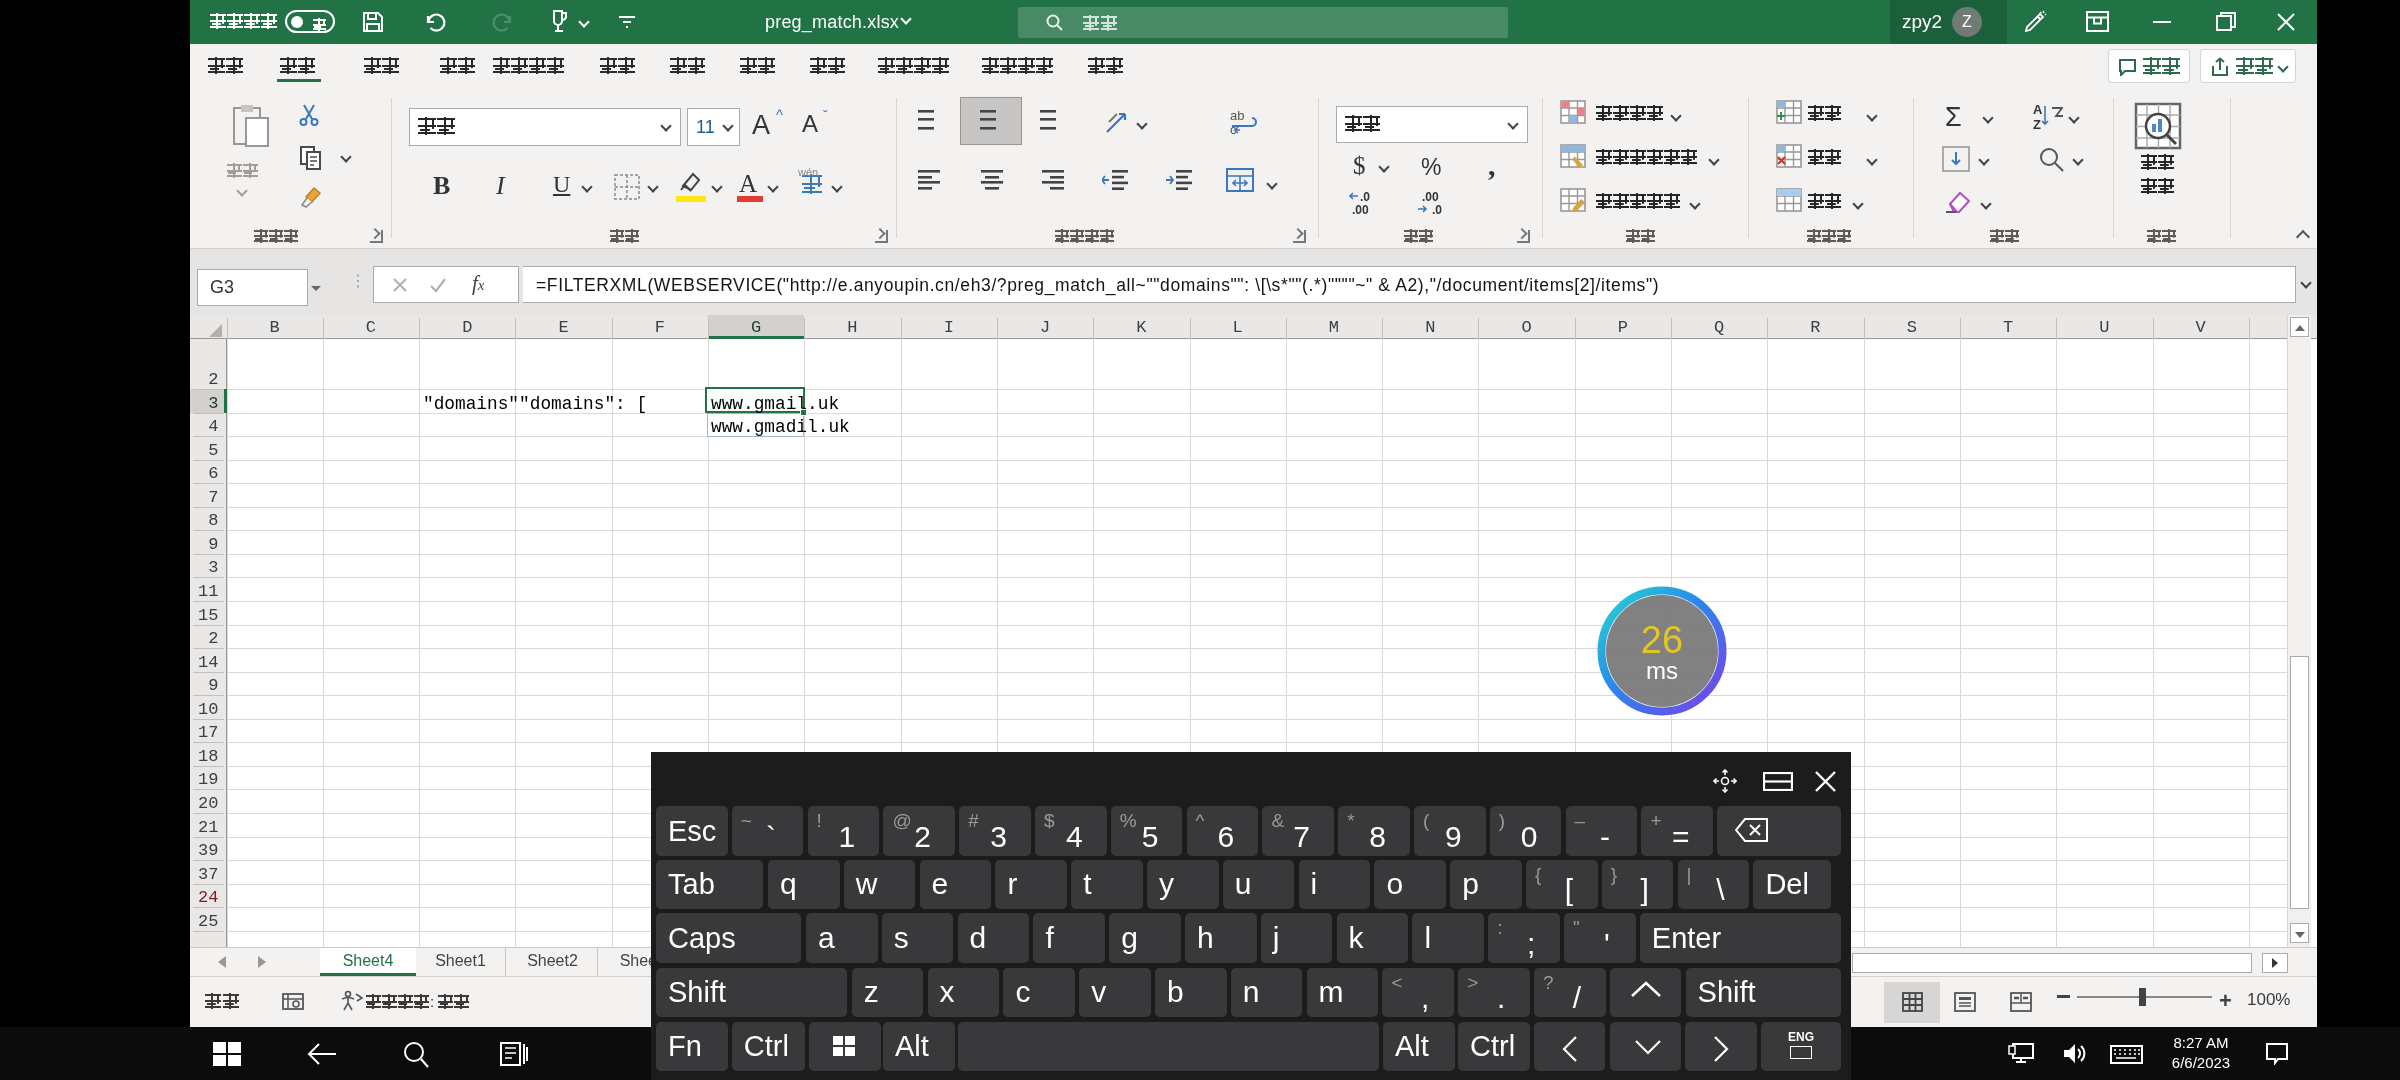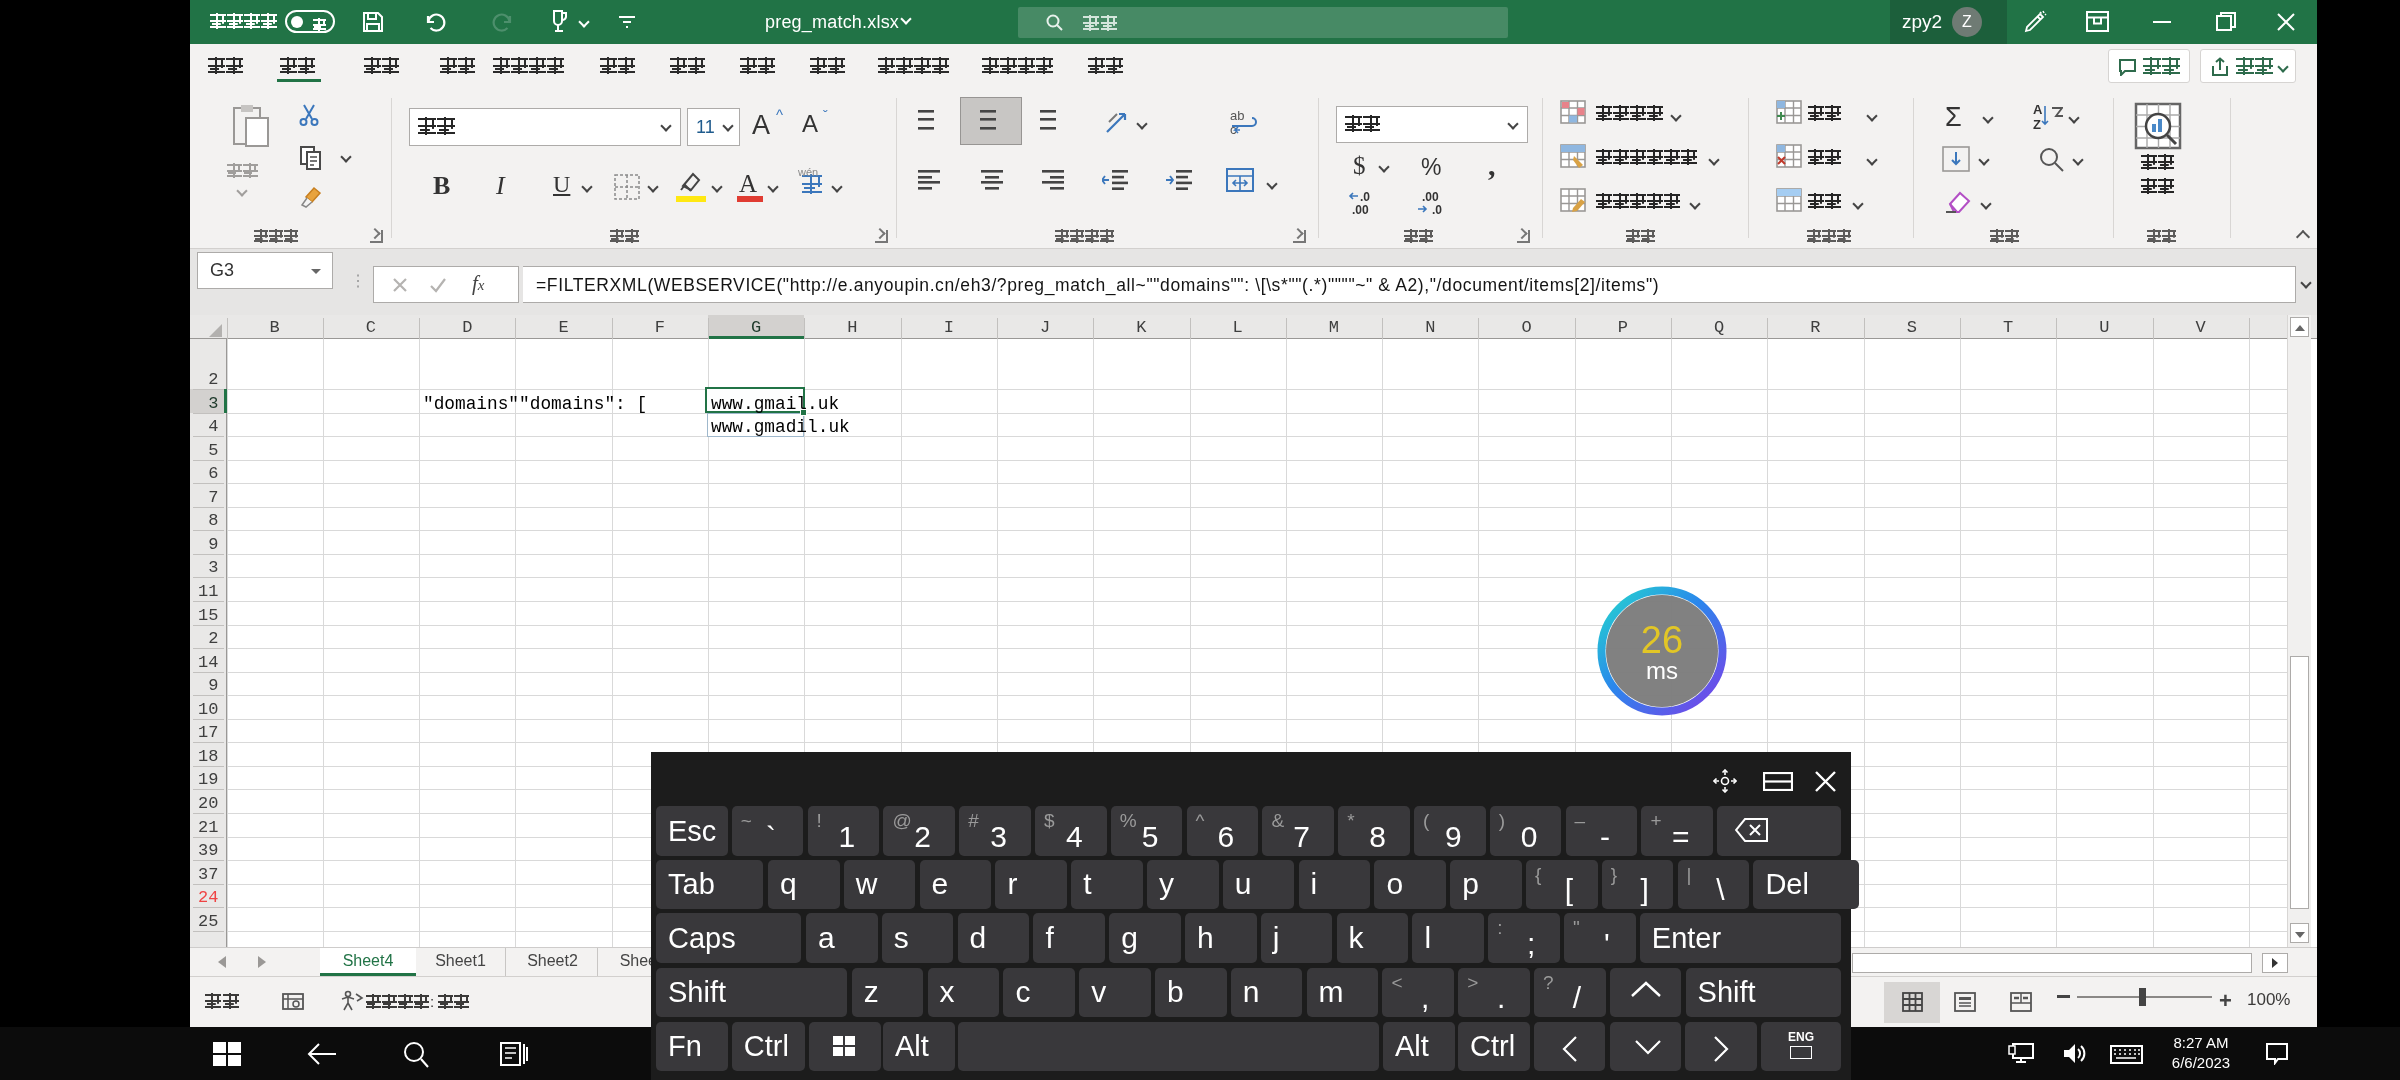--- a/index.html
+++ b/index.html
@@ -371,21 +371,21 @@
         <rect x="24" y="17" width="4" height="13" fill="#4a89c8"></rect>
         <path d="M33 33l9 9" stroke="#444" stroke-width="3"></path>
       </svg>
 <div class="abs" style="left:1951px;top:64px;color:#262626"><i class="zh " style="width:16px;height:16px;margin-right:1px"></i><i class="zh " style="width:16px;height:16px;margin-right:1px"></i></div>
 <div class="abs" style="left:1951px;top:88px;color:#262626"><i class="zh " style="width:16px;height:16px;margin-right:1px"></i><i class="zh " style="width:16px;height:16px;margin-right:1px"></i></div>
 <div class="grp" style="left:1957px"><i class="zh " style="width:14px;height:14px;margin-right:1px"></i><i class="zh " style="width:14px;height:14px;margin-right:1px"></i></div>
 <div class="vdiv" style="left:2040px"></div>
 <div class="abs" style="left:2108px;top:142px;width:10px;height:10px;border-left:2px solid #555;border-top:2px solid #555;transform:rotate(45deg)"></div>
 </div>
 <div id="fbar">
-<div class="wbox" style="left:7px;top:3px;width:136px;height:37px">
+<div class="wbox" style="left:7px;top:20px;width:111px;height:37px">
         <div style="position:absolute;left:12px;top:7px;font-size:18px;color:#333">G3</div>
         <div class="dd" style="left:113px;top:16px;border-top-color:#666"></div>
       </div>
 <div class="abs" style="left:160px;top:22px;color:#999;font-size:16px;letter-spacing:-1px">⋮</div>
 <div class="wbox" style="left:183px;top:17px;width:146px;height:37px">
         <svg class="ic" style="left:18px;top:10px" width="16" height="16" viewBox="0 0 16 16">
           <path d="M2 2l12 12M14 2L2 14" stroke="#b5b3b1" stroke-width="2.2"></path>
         </svg>
         <svg class="ic" style="left:55px;top:10px" width="18" height="16" viewBox="0 0 18 16">
           <path d="M2 9l5 5L16 2" fill="none" stroke="#b5b3b1" stroke-width="2.2"></path>
@@ -507,21 +507,21 @@
 <div class="rowh" style="left:0;top:337.6px;width:28.5px;color:#3f3f3f">14</div>
 <div class="rowh" style="left:0;top:361.2px;width:28.5px;color:#3f3f3f">9</div>
 <div class="rowh" style="left:0;top:384.7px;width:28.5px;color:#3f3f3f">10</div>
 <div class="rowh" style="left:0;top:408.2px;width:28.5px;color:#3f3f3f">17</div>
 <div class="rowh" style="left:0;top:431.8px;width:28.5px;color:#3f3f3f">18</div>
 <div class="rowh" style="left:0;top:455.4px;width:28.5px;color:#3f3f3f">19</div>
 <div class="rowh" style="left:0;top:478.9px;width:28.5px;color:#3f3f3f">20</div>
 <div class="rowh" style="left:0;top:502.5px;width:28.5px;color:#3f3f3f">21</div>
 <div class="rowh" style="left:0;top:526.0px;width:28.5px;color:#3f3f3f">39</div>
 <div class="rowh" style="left:0;top:549.5px;width:28.5px;color:#3f3f3f">37</div>
-<div class="rowh" style="left:0;top:573.1px;width:28.5px;color:#ef4444">24</div>
+<div class="rowh" style="left:0;top:573.1px;width:28.5px;color:#7f1d1d">24</div>
 <div class="rowh" style="left:0;top:596.6px;width:28.5px;color:#3f3f3f">25</div>
 <div class="abs" style="left:3px;top:74.0px;width:30.5px;height:1px;background:#c2c0be"></div>
 <div class="abs" style="left:3px;top:97.5px;width:30.5px;height:1px;background:#c2c0be"></div>
 <div class="abs" style="left:3px;top:121.1px;width:30.5px;height:1px;background:#c2c0be"></div>
 <div class="abs" style="left:3px;top:144.7px;width:30.5px;height:1px;background:#c2c0be"></div>
 <div class="abs" style="left:3px;top:168.2px;width:30.5px;height:1px;background:#c2c0be"></div>
 <div class="abs" style="left:3px;top:191.8px;width:30.5px;height:1px;background:#c2c0be"></div>
 <div class="abs" style="left:3px;top:215.3px;width:30.5px;height:1px;background:#c2c0be"></div>
 <div class="abs" style="left:3px;top:238.8px;width:30.5px;height:1px;background:#c2c0be"></div>
 <div class="abs" style="left:3px;top:262.4px;width:30.5px;height:1px;background:#c2c0be"></div>
@@ -765,21 +765,21 @@
       <span class="main" style="left:60%;transform:translateX(-50%);bottom:2px">[</span>
     </div>
 <div class="key" style="left:950.8px;top:107.5px;width:71.5px;height:49.5px">
       <span class="sub">}</span>
       <span class="main" style="left:60%;transform:translateX(-50%);bottom:2px">]</span>
     </div>
 <div class="key" style="left:1026.6px;top:107.5px;width:71.5px;height:49.5px">
       <span class="sub">|</span>
       <span class="main" style="left:60%;transform:translateX(-50%);bottom:2px">\</span>
     </div>
-<div class="key" style="left:1102.4px;top:107.5px;width:106px;height:49.5px">
+<div class="key" style="left:1102.4px;top:107.5px;width:78px;height:49.5px">
       <span class="klab" style="font-size:29px">Del</span>
     </div>
 <div class="key" style="left:5.0px;top:161.0px;width:145.0px;height:49.5px">
       <span class="klab" style="font-size:29px">Caps</span>
     </div>
 <div class="key" style="left:155.0px;top:161.0px;width:71.5px;height:49.5px">
       <span class="klab" style="font-size:30px">a</span>
     </div>
 <div class="key" style="left:230.8px;top:161.0px;width:71.5px;height:49.5px">
       <span class="klab" style="font-size:30px">s</span>

